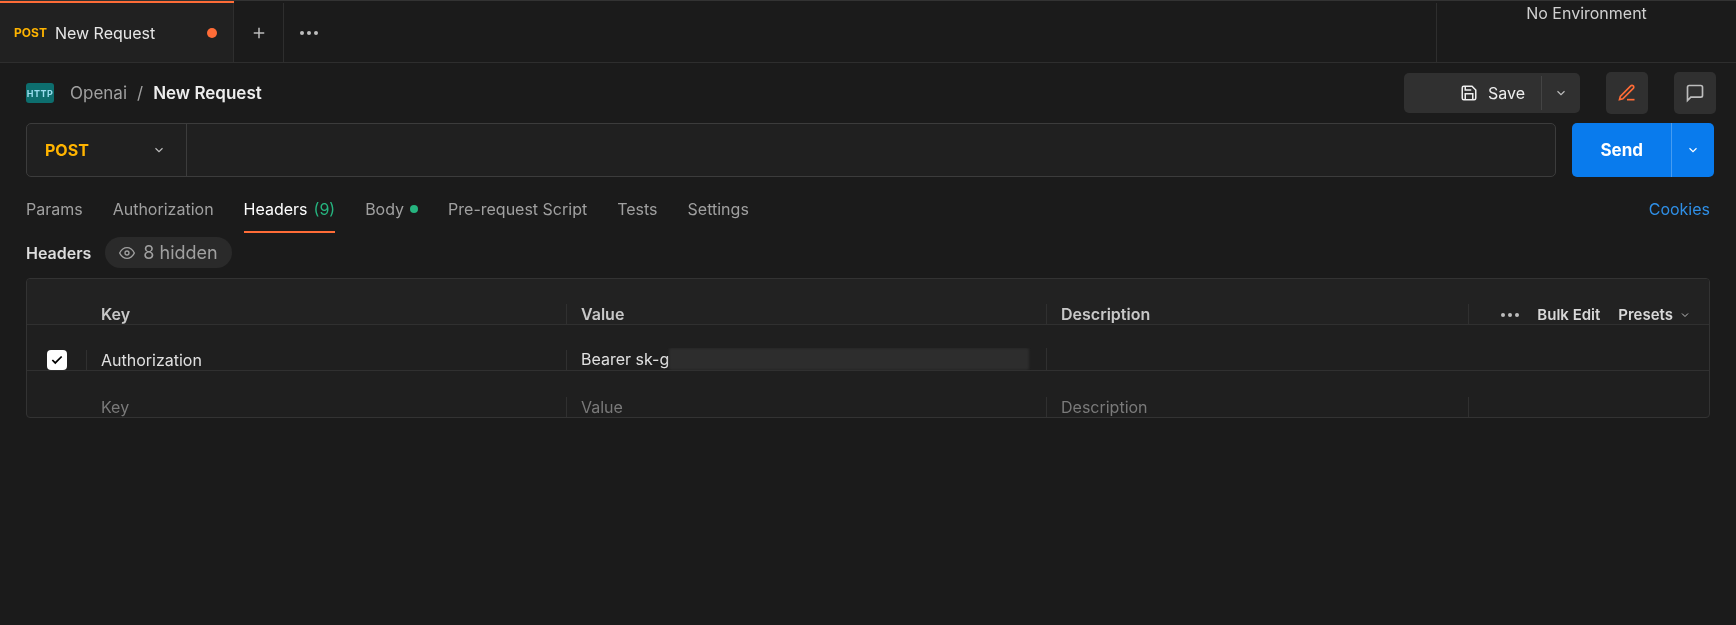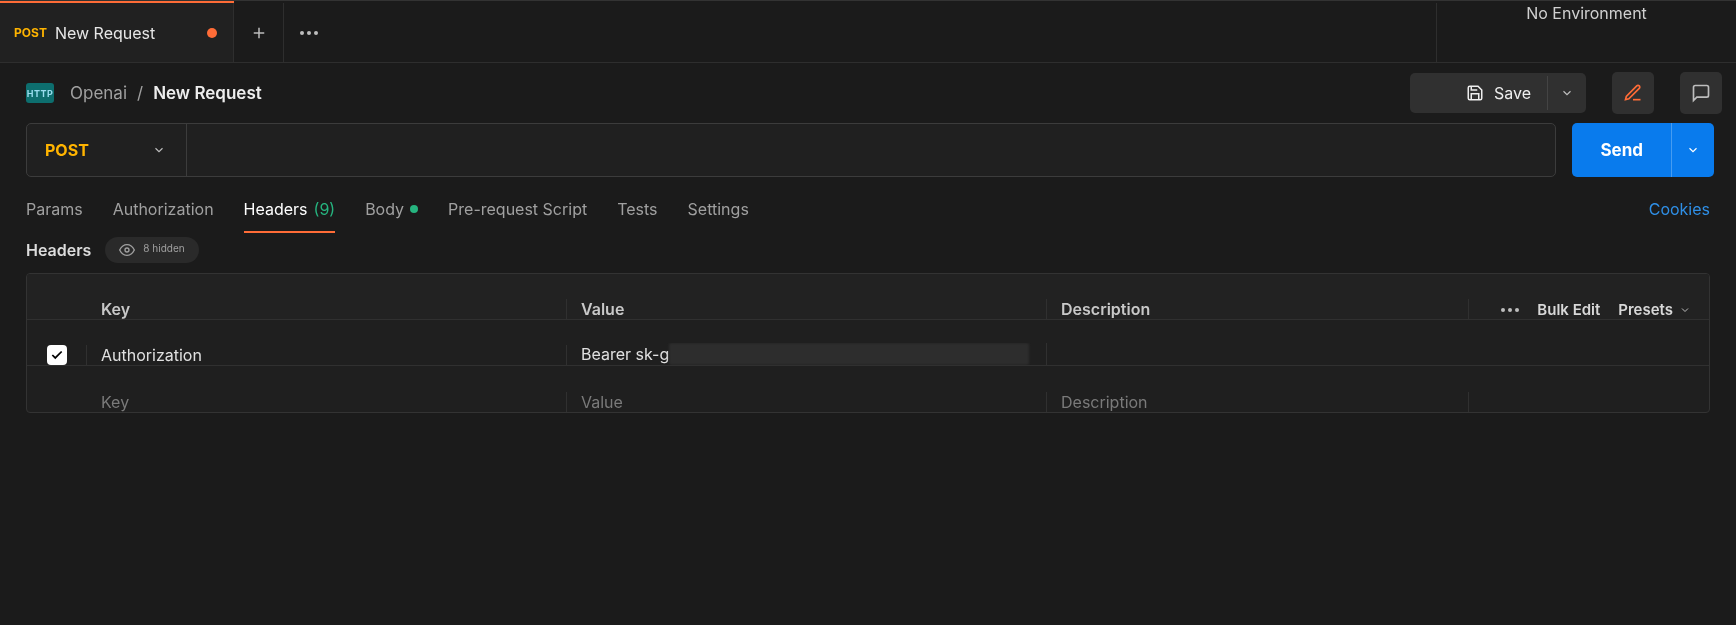--- a/index.html
+++ b/index.html
@@ -29,21 +29,21 @@
   .tab .method{font-size:12px;font-weight:700;color:var(--yellow);}
   .tab .title{font-size:16px;color:#e6e6e6;}
   .tab .dot{width:10px;height:10px;border-radius:50%;background:var(--orange);margin-left:auto;}
   .tabbar .plusbtn{display:flex;align-items:center;justify-content:center;width:50px;color:#bdbdbd;cursor:pointer;border-right:1px solid #2e2e2e;}
   .tabbar .more{display:flex;align-items:center;justify-content:center;width:50px;color:#bdbdbd;cursor:pointer;}
   .tabbar .spacer{flex:1;}
   .tabbar .env{display:flex;align-items:center;gap:80px;padding:0 24px;color:#d0d0d0;font-size:16px;border-left:1px solid #2e2e2e;min-width:300px;justify-content:space-between;cursor:pointer;flex-direction:column;}
   svg{display:block;}
   
   
-  .wsrow{display:flex;align-items:center;height:60px;padding:0 14px 0 26px;gap:16px;}
+  .wsrow{display:flex;align-items:center;height:60px;padding:0 20px 0 26px;gap:16px;}
   .http-icon{width:28px;height:20px;background:#0d6e6e;border-radius:3px;display:flex;align-items:center;justify-content:center;color:#9de;position:relative;}
   .http-icon span{font-size:9px;font-weight:700;letter-spacing:0.5px;}
   .crumbs{display:flex;align-items:center;gap:10px;font-size:17px;}
   .crumbs .ws{color:var(--muted);}
   .crumbs .sep{color:var(--muted);}
   .crumbs .cur{color:#eee;font-weight:600;}
   .wsrow .spacer{flex:1;}
   .savegrp{display:flex;align-items:center;border:0;background:#303030;border-radius:5px;overflow:hidden;}
   .savebtn{display:flex;align-items:center;gap:10px;padding:10px 16px;font-size:16px;color:#eee;cursor:pointer;margin-left:40px;}
   .savedrop{padding:10px 12px;border-left:1px solid #444;cursor:pointer;}
@@ -67,21 +67,21 @@
   .rtab.active::after{content:"";position:absolute;left:0;right:0;bottom:0;height:2px;background:var(--orange);}
   .rtab .count{color:var(--green);}
   .rtab .dotg{width:8px;height:8px;border-radius:50%;background:var(--green);display:inline-block;}
   .rtabs .spacer{flex:1;}
   .cookies{color:#2f8fe6;cursor:pointer;padding-bottom:14px;}
   
   
   .hsec{padding:4px 26px 0 26px;}
   .hhead{display:flex;align-items:center;gap:14px;margin-bottom:10px;}
   .hhead .lbl{font-size:16px;font-weight:600;color:#ddd;}
-  .pill{display:flex;gap:8px;background:#2a2a2a;border-radius:20px;padding:5px 14px;color:var(--muted);font-size:10px;cursor:pointer;}
+  .pill{display:flex;align-items:center;gap:8px;background:#2a2a2a;border-radius:20px;padding:5px 14px;color:var(--muted);font-size:18px;cursor:pointer;}
   
   
   .htable{border:1px solid #333;border-radius:4px;overflow:hidden;background:#1f1f1f;}
   .hrow{display:flex;align-items:flex-end;min-height:46px;border-bottom:1px solid #303030;}
   .hrow:last-child{border-bottom:0;}
   .hcell{border-right:1px solid #303030;display:flex;align-items:center;padding:0 14px;font-size:16px;color:#e0e0e0;overflow:hidden;}
   .hcell:last-child{border-right:0;}
   .c-check{width:60px;justify-content:center;padding:0;}
   .c-key{width:480px;}
   .c-val{width:480px;position:relative;}

